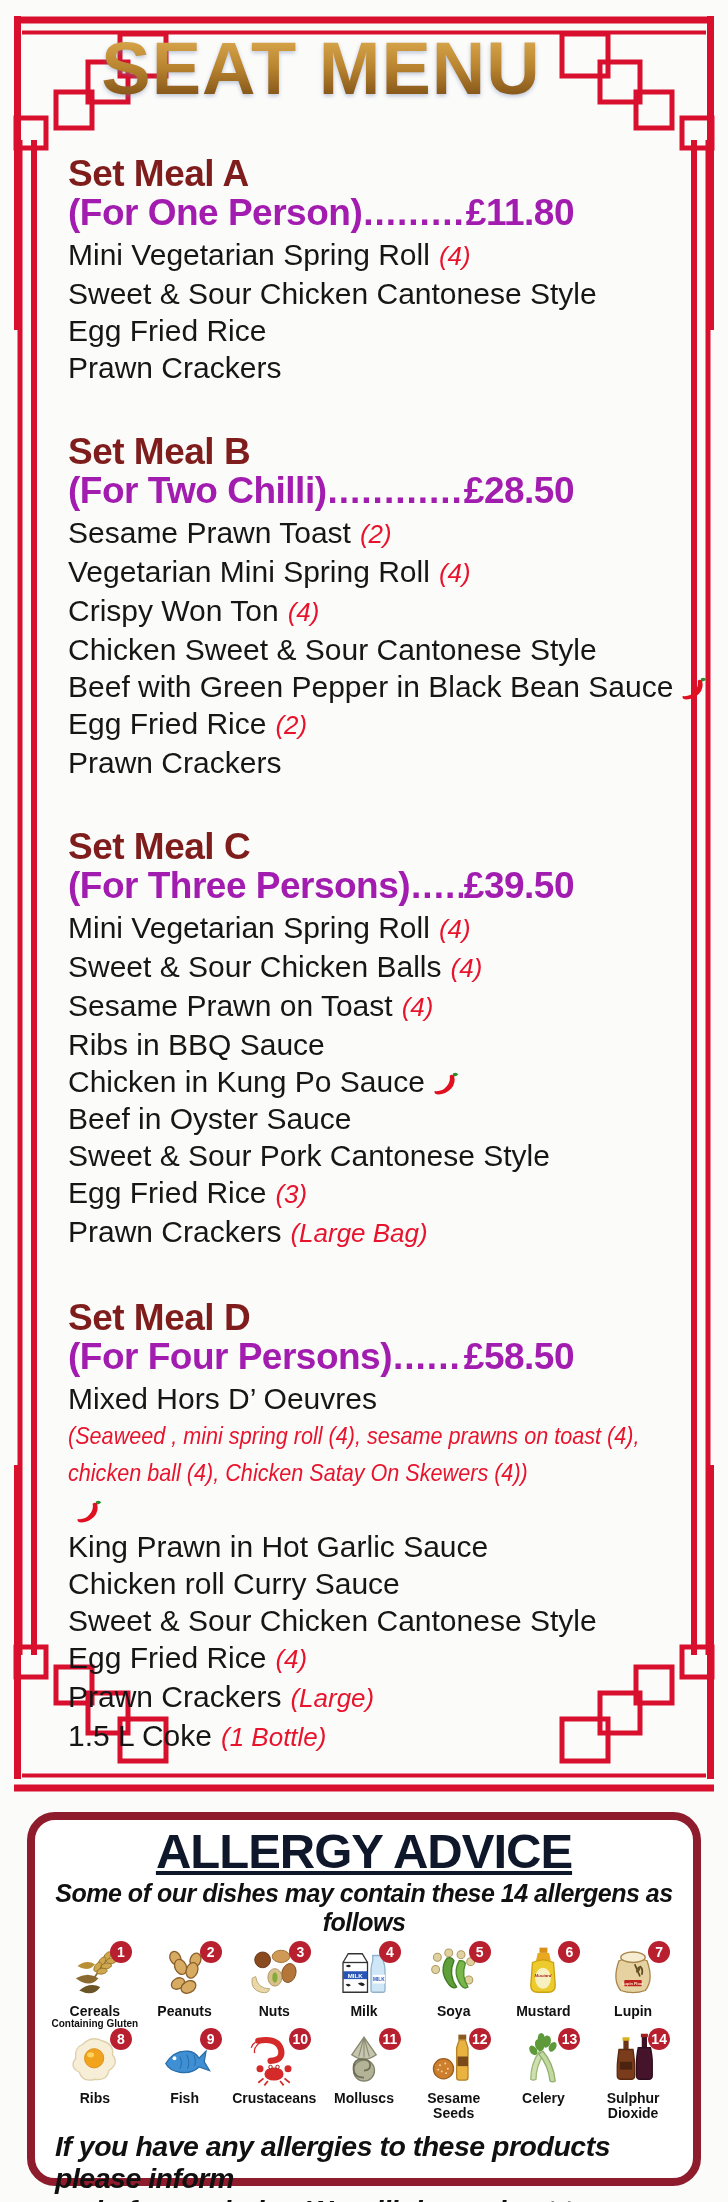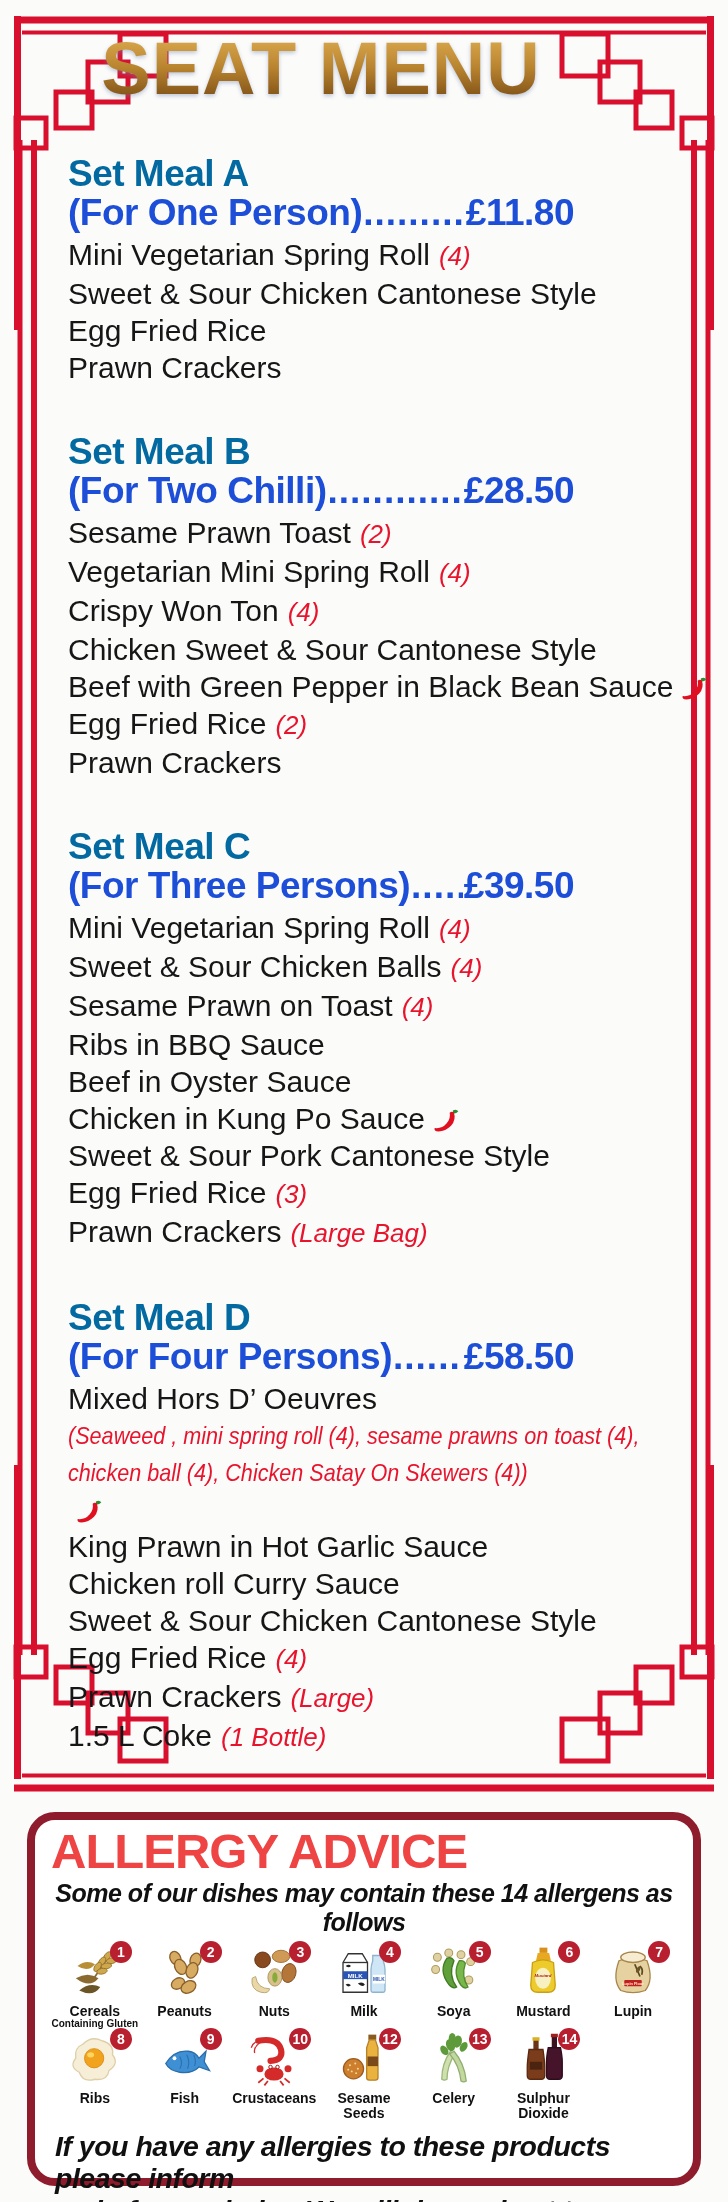--- a/index.html
+++ b/index.html
@@ -17,40 +17,40 @@
   h1.title{
     margin:0;text-align:center;
     font-size:74px;font-weight:bold;letter-spacing:1px;line-height:1.05;
     background:linear-gradient(180deg,#dcab50 6%,#b9842f 48%,#744712 96%);
     -webkit-background-clip:text;background-clip:text;
     color:#a5772a;-webkit-text-fill-color:transparent;
     filter:drop-shadow(0 2px 2px rgba(110,130,170,.45));
   }
 
   .meal{margin-top:46px;}
-  .meal-name{margin:0;font-size:37px;font-weight:bold;color:#0369a1;line-height:39px;letter-spacing:-0.5px;}
-  .price-line{display:flex;align-items:baseline;font-size:37px;font-weight:bold;color:#1d4ed8;line-height:39px;letter-spacing:-0.5px;}
+  .meal-name{margin:0;font-size:37px;font-weight:bold;color:#7f1d1d;line-height:39px;letter-spacing:-0.5px;}
+  .price-line{display:flex;align-items:baseline;font-size:37px;font-weight:bold;color:#a21caf;line-height:39px;letter-spacing:-0.5px;}
   .price-line .sub{white-space:nowrap;}
   .dots{flex:1;overflow:hidden;white-space:nowrap;margin:0 1px;letter-spacing:1px;}
   .price{white-space:nowrap;}
 
   ul.items{list-style:none;margin:4px 0 0;padding:0;}
   li.item{font-size:30px;line-height:37px;color:#161616;white-space:nowrap;}
   .note{font-size:26px;font-style:italic;color:#e8142d;margin-left:9px;}
   li.desc{font-size:24px;font-style:italic;color:#e8142d;line-height:37px;white-space:nowrap;transform:scaleX(.9);transform-origin:0 50%;}
   .chili{display:inline-block;width:29px;height:29px;vertical-align:-5px;margin-left:7px;}
   .chili svg{width:100%;height:100%;}
 
   
   .allergy{
     box-sizing:border-box;height:374px;margin:17px 27px 0;
     border:8px solid #8e1c2c;border-radius:28px;background:#fff;
     padding:6px 16px 10px;position:relative;z-index:2;
   }
-  .a-title{margin:0;font-size:49px;font-weight:bold;color:#ef4444;line-height:1.04;letter-spacing:-1px;}
+  .a-title{margin:0;text-align:center;font-size:49px;font-weight:bold;color:#0f172a;line-height:1.04;letter-spacing:-1px;text-decoration:underline;}
   .a-sub{margin:2px 0 0;text-align:center;font-size:25px;font-weight:bold;font-style:italic;color:#101010;letter-spacing:-0.5px;}
   .agrid{display:grid;grid-template-columns:repeat(7,1fr);margin-top:8px;row-gap:2px;column-gap:2px;}
   .acell{text-align:center;}
   .aicon{position:relative;width:56px;height:56px;margin:0 auto;}
   .aicon svg{width:100%;height:100%;display:block;}
   .badge{
     position:absolute;top:-4px;right:-9px;width:22px;height:22px;border-radius:50%;
     background:#b81f2f;color:#fff;font-size:14px;font-weight:bold;line-height:22px;text-align:center;
   }
   .alabel{font-size:14px;font-weight:bold;color:#101010;line-height:1.08;margin-top:3px;}
@@ -126,25 +126,25 @@
           <div class="price-line">
             <span class="sub">(For Three Persons)</span>
             <span class="dots">..............</span>
             <span class="price">£39.50</span>
           </div>
           <ul class="items">
             <li class="item"><span class="item-text">Mini Vegetarian Spring Roll</span><span class="note">(4)</span></li>
             <li class="item"><span class="item-text">Sweet &amp; Sour Chicken Balls</span><span class="note">(4)</span></li>
             <li class="item"><span class="item-text">Sesame Prawn on Toast</span><span class="note">(4)</span></li>
             <li class="item"><span class="item-text">Ribs in BBQ Sauce</span></li>
-            <li class="item"><span class="item-text">Beef in Oyster Sauce</span></li>
             <li class="item"><span class="item-text">Chicken in Kung Po Sauce</span><span class="chili"><svg viewBox="0 0 32 32">
                   <path d="M23 6 q4 -2 6 1 q-2 3 -6 2z" fill="#2e8b2e"></path>
                   <path d="M24 8 q3 8 -3 15 q-7 7 -16 6 q-3 -1 -2 -3.5 q8 1 13 -5 q5 -6 3.5 -12 q2 -2 4.5 -0.5z" fill="#e01020"></path>
                 </svg></span></li>
+            <li class="item"><span class="item-text">Beef in Oyster Sauce</span></li>
             <li class="item"><span class="item-text">Sweet &amp; Sour Pork Cantonese Style</span></li>
             <li class="item"><span class="item-text">Egg Fried Rice</span><span class="note">(3)</span></li>
             <li class="item"><span class="item-text">Prawn Crackers</span><span class="note">(Large Bag)</span></li>
           </ul>
         </section>
         <section class="meal">
           <h3 class="meal-name">Set Meal D</h3>
           <div class="price-line">
             <span class="sub">(For Four Persons)</span>
             <span class="dots">................</span>
@@ -322,20 +322,32 @@
             <circle cx="48" cy="42" r="4" fill="#d42a2a"></circle>
             <path d="M20 53 l-6 5 M25 56 l-4 5 M39 56 l4 5 M44 53 l6 5" stroke="#d42a2a" stroke-width="2"></path>
           </svg>
           <span class="badge">10</span>
         </div>
         <div class="alabel">Crustaceans</div>
       </div>
       <div class="acell">
         <div class="aicon">
           <svg viewBox="0 0 64 64">
+            <path d="M32 6 L46 26 q-14 10 -28 0 z" fill="#c6c6ae" stroke="#8a8a72" stroke-width="1.5"></path>
+            <path d="M32 6 L26 28 M32 6 L32 29 M32 6 L38 28" stroke="#8a8a72" stroke-width="1.2"></path>
+            <circle cx="32" cy="44" r="12" fill="#b3b398" stroke="#82826a" stroke-width="1.5"></circle>
+            <path d="M32 44 q7 0 7 -6 q0 -7 -9 -7 q-10 0 -10 10 q0 11 12 11" fill="none" stroke="#6f6f58" stroke-width="2"></path>
+          </svg>
+          <span class="badge">11</span>
+        </div>
+        <div class="alabel">Molluscs</div>
+      </div>
+      <div class="acell">
+        <div class="aicon">
+          <svg viewBox="0 0 64 64">
             <rect x="37" y="3" width="9" height="6" fill="#8a5a20"></rect>
             <path d="M38 9 h7 l3 9 v34 q0 3 -3 3 h-7 q-3 0 -3 -3 v-34z" fill="#eab23e" stroke="#b5812a" stroke-width="1.5"></path>
             <rect x="36" y="28" width="12" height="11" fill="#7a4a1a"></rect>
             <circle cx="20" cy="42" r="11.5" fill="#cd7f2e" stroke="#9a5a1a" stroke-width="1.5"></circle>
             <g fill="#f5d9a0">
               <circle cx="16" cy="38" r="1.1"></circle>
               <circle cx="22" cy="36" r="1.1"></circle>
               <circle cx="25" cy="42" r="1.1"></circle>
               <circle cx="18" cy="45" r="1.1"></circle>
               <circle cx="23" cy="47" r="1.1"></circle>

